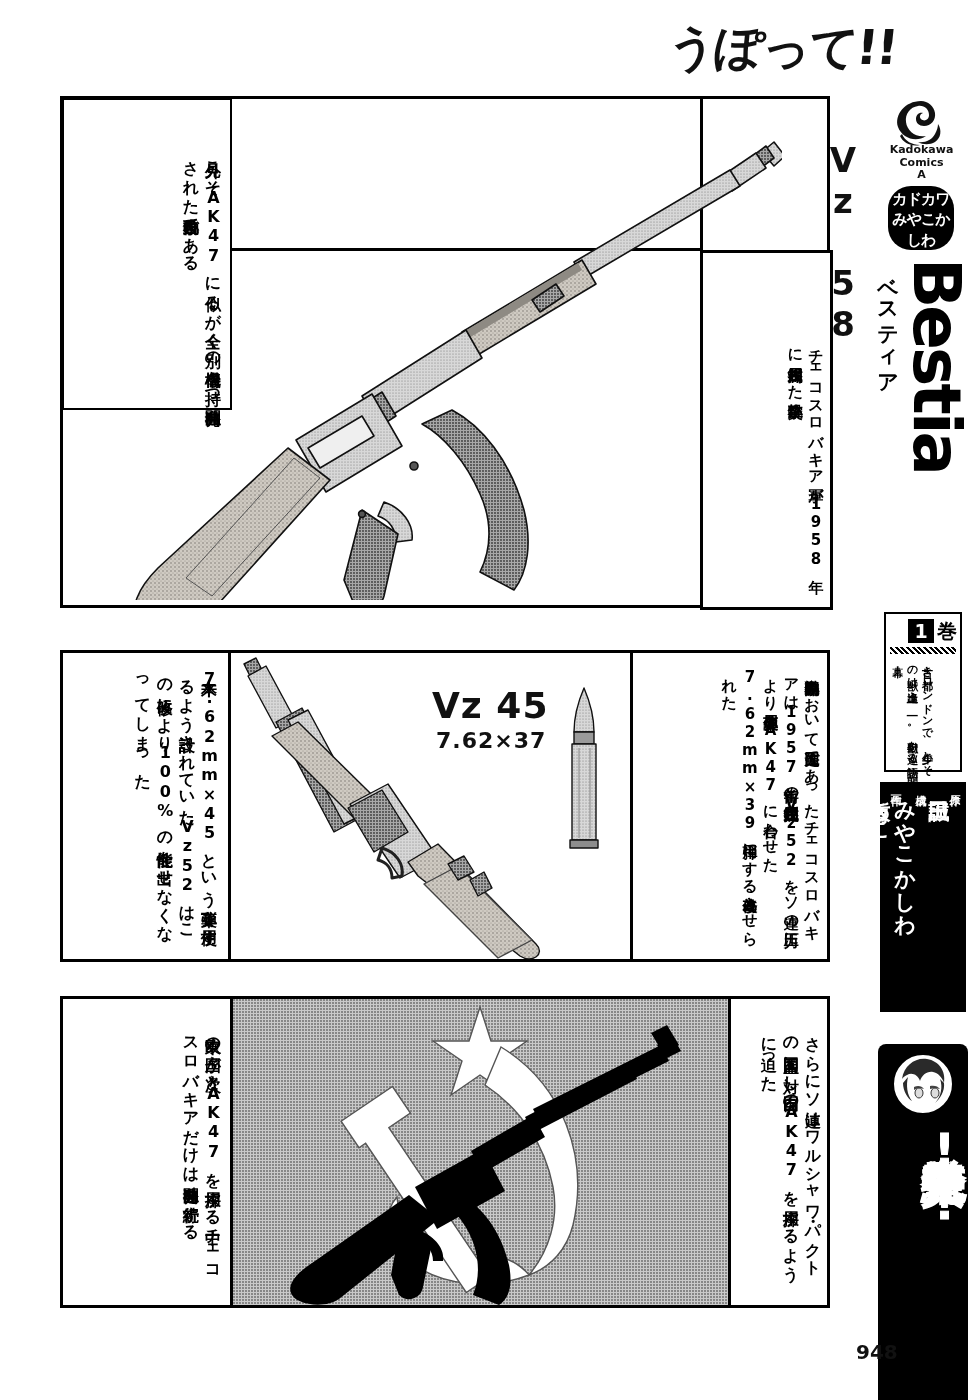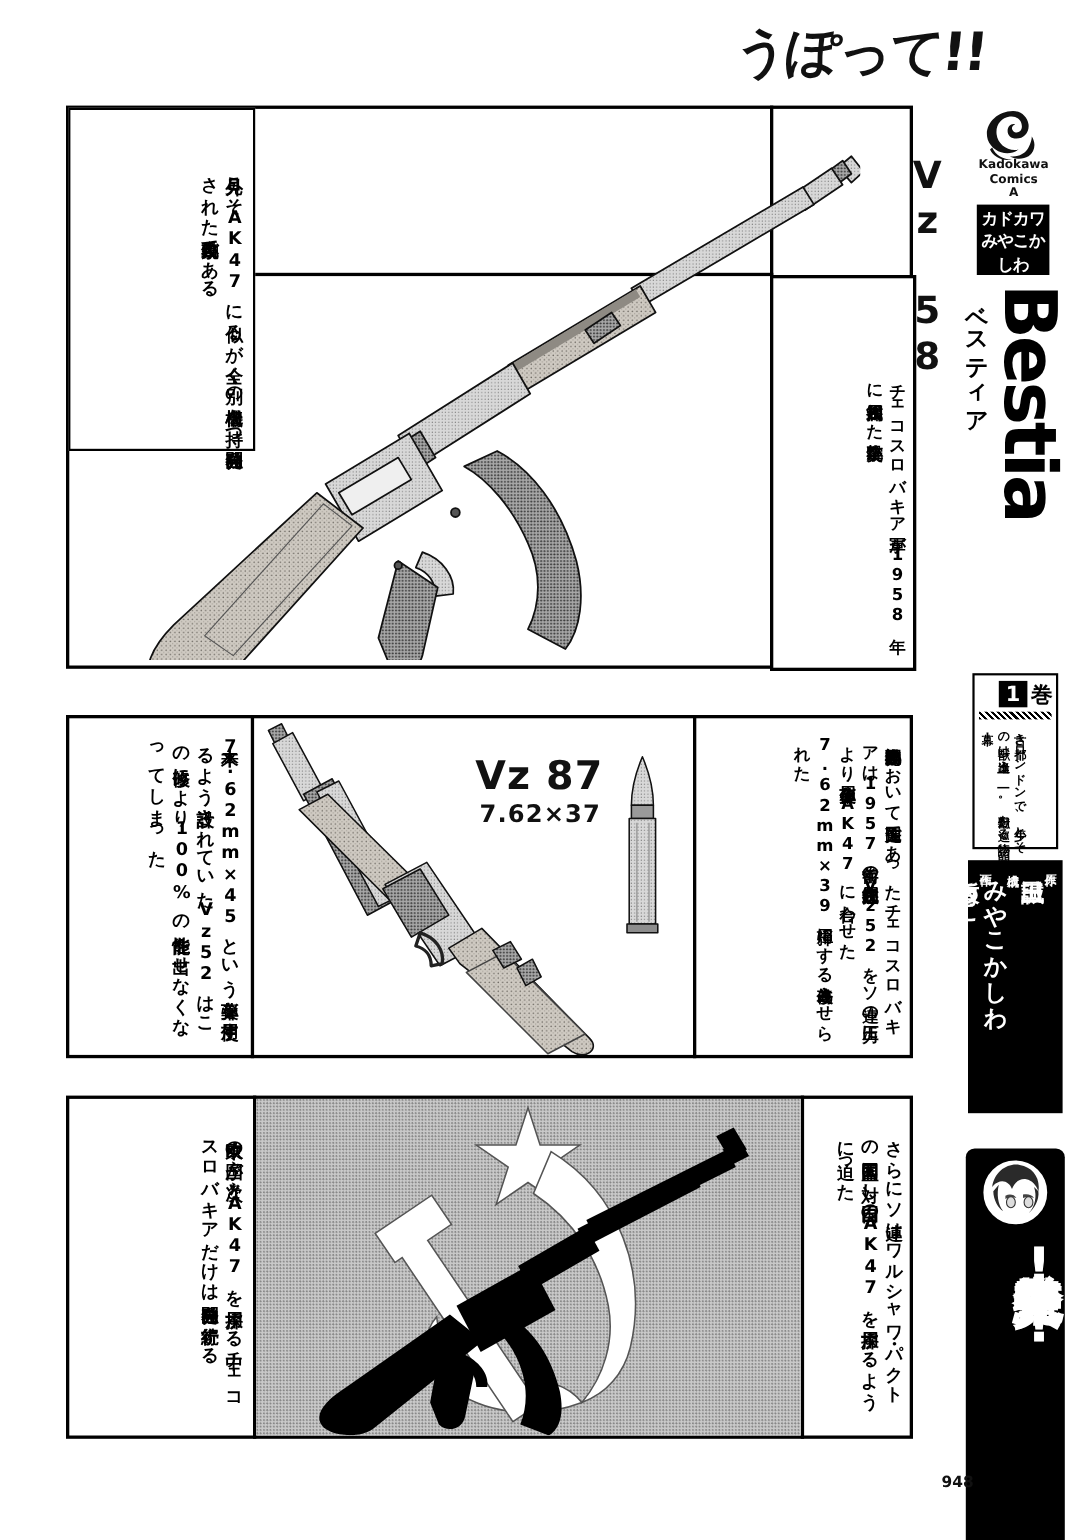--- a/index.html
+++ b/index.html
@@ -76,20 +76,21 @@
   .kad-en {
     position: absolute; left: 0; top: 52px; width: 95px; text-align: center;
     font-size: 11px; font-weight: bold; line-height: 1.15; color:#111;
     font-family: "DejaVu Sans", sans-serif;
   }
   .kad-box {
     position: absolute; left: 14px; top: 94px; width: 66px; height: 64px;
     background: #000; color: #fff; text-align: center;
     font-size: 15px; font-weight: bold; line-height: 1.35; padding-top: 3px;
     letter-spacing: -1px;
+    border-radius: 23px;
   }
   .bestia-wrap { position: absolute; left: 0; top: 166px; width: 95px; height: 340px; }
   .bestia-en {
     position: absolute; right: 2px; top: 0;
     writing-mode: vertical-rl; text-orientation: sideways;
     font-size: 66px; font-weight: bold; color: #000;
     font-family: "DejaVu Sans", sans-serif; line-height: 0.94;
     letter-spacing: -3px;
   }
   .bestia-kana {
@@ -141,21 +142,21 @@
     writing-mode: vertical-rl; text-orientation: upright;
     color: #fff; font-size: 45px; font-weight: bold; line-height: 1.05;
     height: 280px; text-align: left;
     -webkit-text-stroke: 1px #fff;
   }
   .ad-inner { margin-left: 11px; }
 
   
   .page-number {
     position: absolute; left: 856px; top: 1340px;
-    font-size: 14px; font-weight: bold; color: #111;
+    font-size: 20px; font-weight: bold; color: #111;
     font-family: "DejaVu Sans", sans-serif;
   }
   .watermark {
     position: absolute; left: 16px; top: 1350px;
     font-size: 35px; font-weight: bold;
     font-family: "DejaVu Sans", sans-serif;
     color: #fff;
     -webkit-text-stroke: 1.6px #f2c3c9;
     letter-spacing: 0px;
   }
@@ -266,21 +267,21 @@
           <path d="M4,44 L24,44 L24,56 L4,56 Z" fill="#9a9a9a"></path>
           <path d="M2,56 L26,56 L26,152 L2,152 Z" fill="url(#metal)"></path>
           <path d="M0,152 L28,152 L28,160 L0,160 Z" fill="#8d8d8d"></path>
           <line x1="9" y1="60" x2="9" y2="150" stroke="#888" stroke-width="1"></line>
           <line x1="20" y1="60" x2="20" y2="150" stroke="#888" stroke-width="1"></line>
         </g>
       </g>
     </svg>
   </div>
 
-  <div class="vz52-label">Vz 87</div>
+  <div class="vz52-label">Vz 45</div>
   <div class="vz52-cal">7.62×37</div>
 
   <div class="vtext small" style="position:absolute; left:640px; top:668px; width:182px; height:276px;">自動小銃開発において先進国であったチェコスロバキアは1957年前の制式採用銃Vz52をソ連の圧力により使用弾薬をAK47に合わせた7.62mm×39弾用にする為改修させられた</div>
 
   <div class="panel" style="left:60px; top:996px; width:770px; height:312px;"></div>
   <div style="position:absolute; left:230px; top:996px; width:3px; height:312px; background:#000;"></div>
   <div style="position:absolute; left:728px; top:996px; width:3px; height:312px; background:#000;"></div>
 
   <div class="vtext med" style="position:absolute; left:74px; top:1026px; width:150px; height:250px;">東欧の国々が次々とAK47を採用する中チェコスロバキアだけは独自開発を続行する</div>
 

